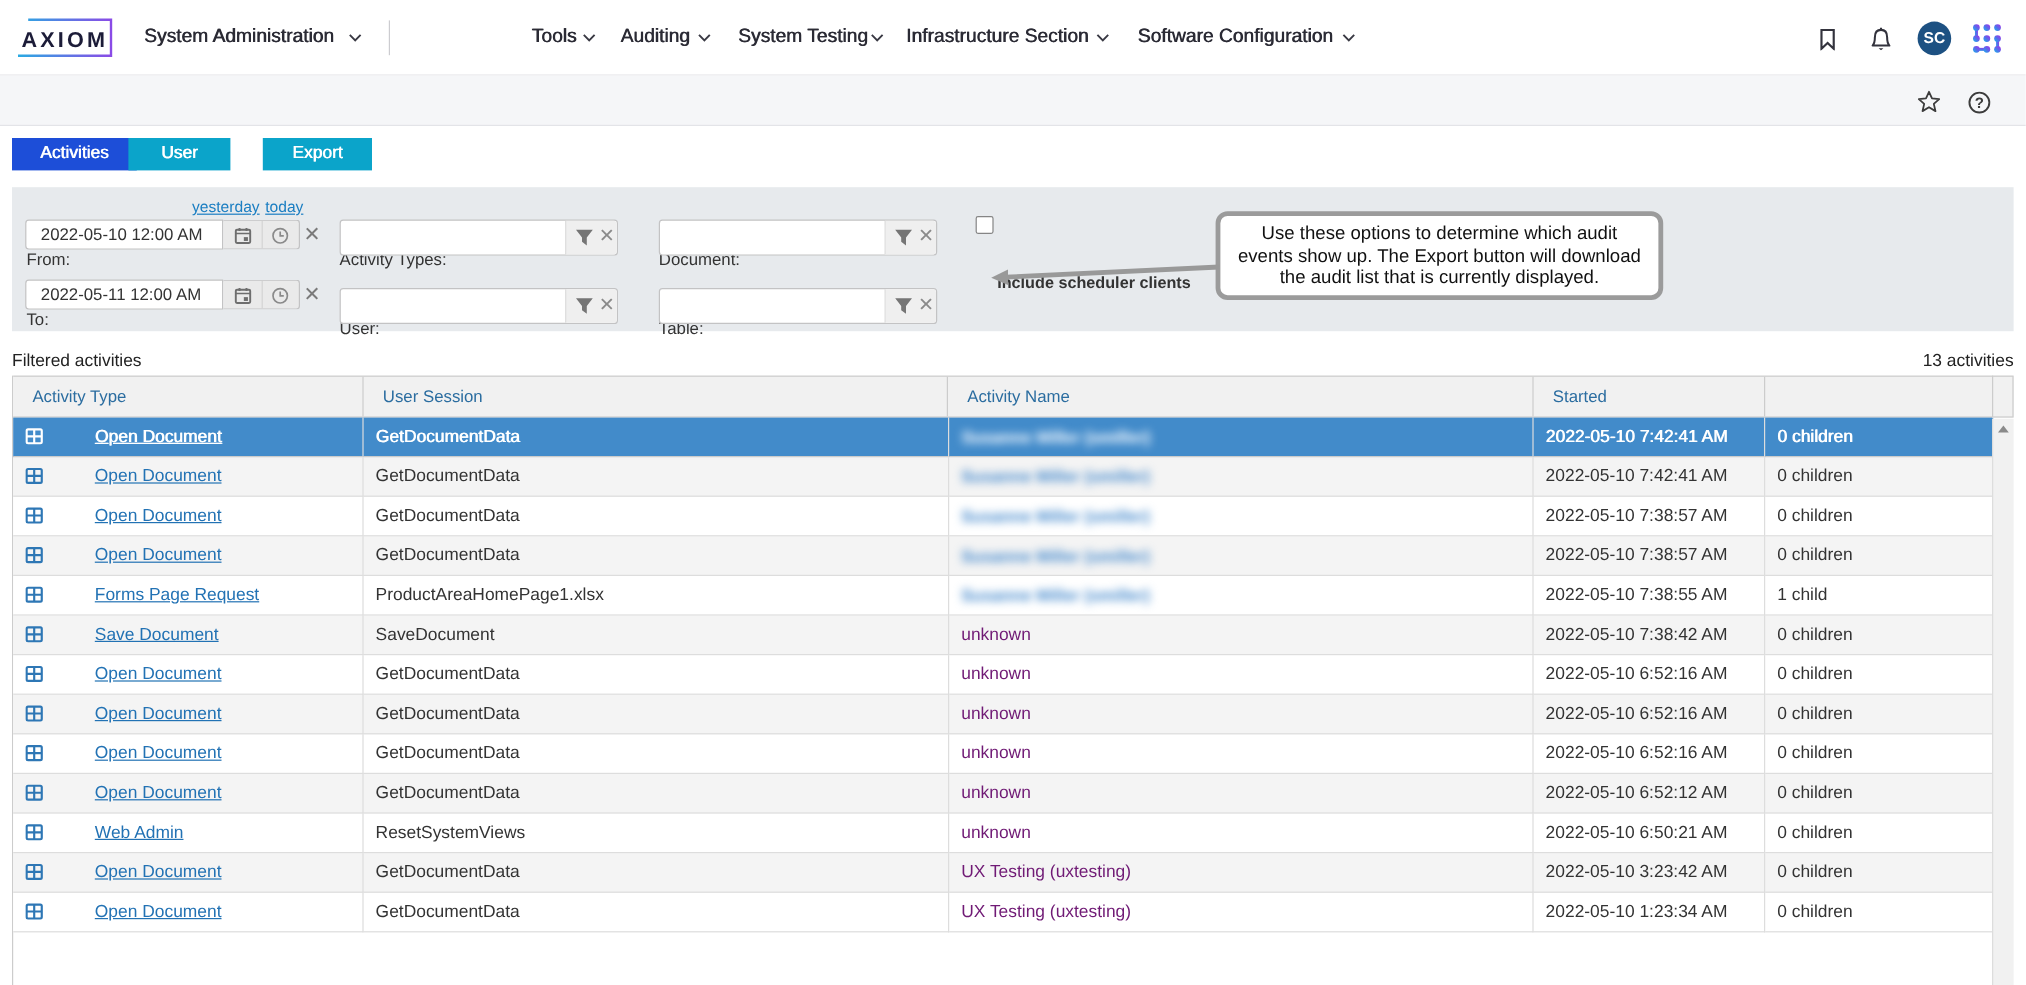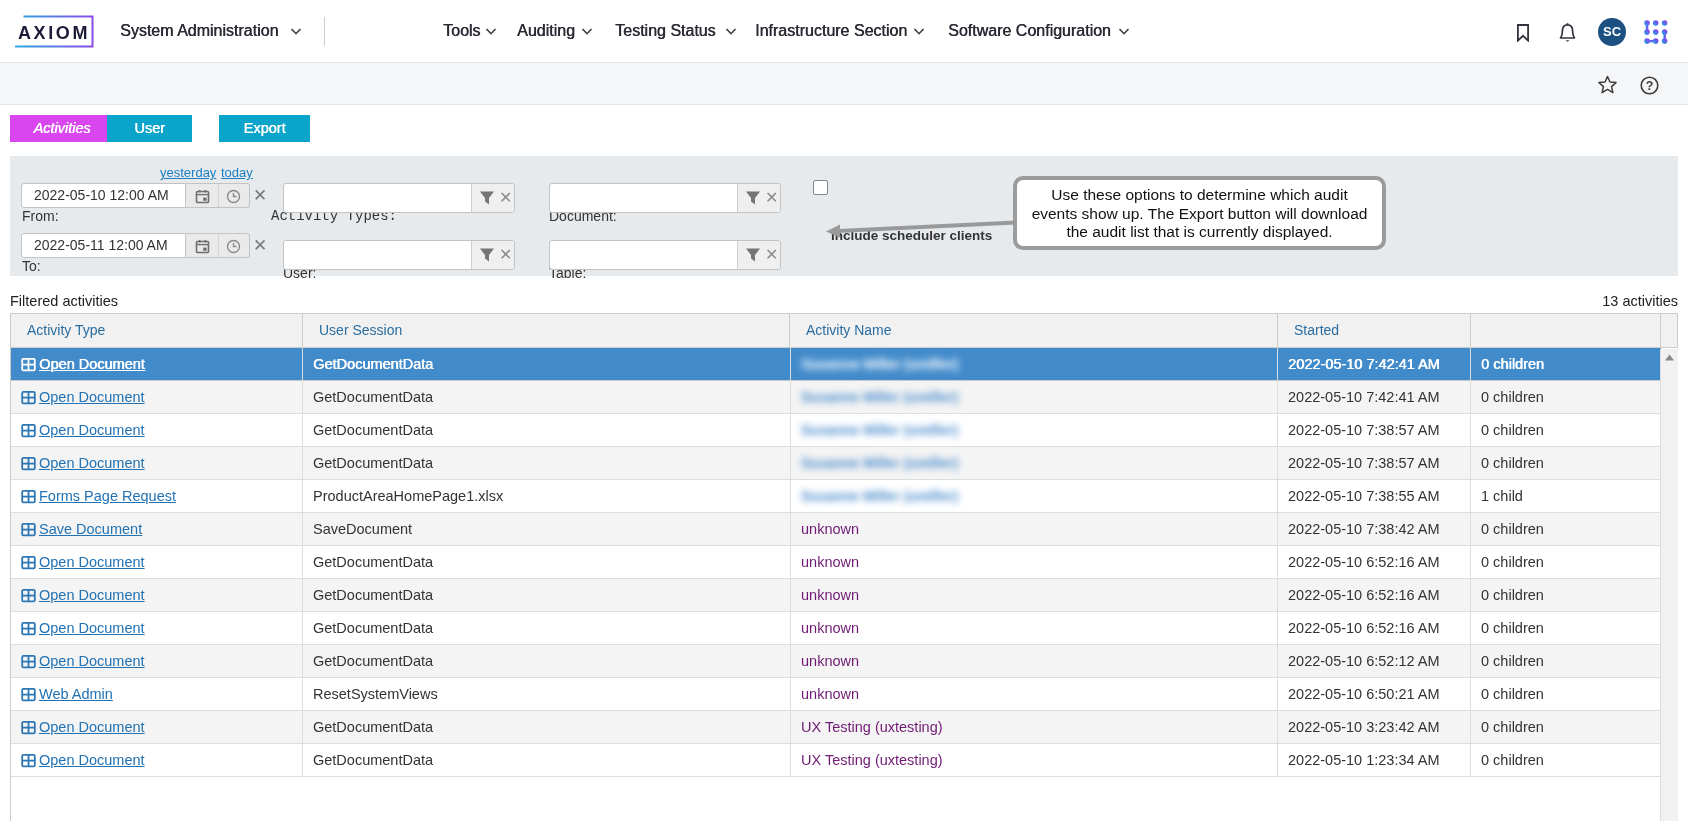--- a/index.html
+++ b/index.html
@@ -59,21 +59,21 @@
 #thead .c { border-right:1px solid #ccc;padding-left:16px; }
 .row .c { border-bottom:1px solid #ddd; }
 .row.sel .c { color:#fff; border-bottom:1px solid #ccc; }
 .c1 { width:292px; }
 .c2 { width:488px; }
 .c3 { width:487px; }
 .c4 { width:193px; }
 .c5 { width:190px; border-right:none; }
 #thead .c5 { border-right:1px solid #ccc; }
 .gicon { vertical-align:-2.5px; margin-right:3px; }
-.tlink { color:#2272b4; text-decoration:underline; }
+.tlink { color:#2272b4; text-decoration:underline;margin-left:40px; }
 .row.sel .tlink { color:#fff; }
 .slink { color:#701a75; }
 .blurred { color:#4388cc; filter:blur(3.6px); font-size:14px; font-weight:bold; }
 .blurred.bw { color:#cfe2f5; }
 #sbar { position:absolute; left:1660px; top:313px; width:18px; height:508px; }
 #sbarhead { position:absolute; left:0; top:0; width:18px; height:35px; background:#f1f1f1;
   border:1px solid #ccc; }
 #sbartrack { position:absolute; left:0; top:36px; width:18px; height:472px; background:#f1f1f1;
   border-left:1px solid #ddd; }
 </style>
@@ -98,21 +98,21 @@
     </svg>
   <span class="navitem" style="left:356px;margin-top:46px;">Dashboard</span>
   <span class="navitem" style="left:443px;">Tools</span>
   <svg style="position:absolute;left:485px;top:28px;" width="12" height="8" viewBox="0 0 12 8">
       <path d="M 1.5 1 L 6 5.7 L 10.5 1" fill="none" stroke="#3a3a44" stroke-width="1.6"></path>
     </svg>
   <span class="navitem" style="left:517px;">Auditing</span>
   <svg style="position:absolute;left:581px;top:28px;" width="12" height="8" viewBox="0 0 12 8">
       <path d="M 1.5 1 L 6 5.7 L 10.5 1" fill="none" stroke="#3a3a44" stroke-width="1.6"></path>
     </svg>
-  <span class="navitem" style="left:615px;">Testing Status</span>
+  <span class="navitem" style="left:615px;">System Testing</span>
   <svg style="position:absolute;left:725px;top:28px;" width="12" height="8" viewBox="0 0 12 8">
       <path d="M 1.5 1 L 6 5.7 L 10.5 1" fill="none" stroke="#3a3a44" stroke-width="1.6"></path>
     </svg>
   <span class="navitem" style="left:755px;">Infrastructure Section</span>
   <svg style="position:absolute;left:913px;top:28px;" width="12" height="8" viewBox="0 0 12 8">
       <path d="M 1.5 1 L 6 5.7 L 10.5 1" fill="none" stroke="#3a3a44" stroke-width="1.6"></path>
     </svg>
   <span class="navitem" style="left:948px;">Software Configuration</span>
   <svg style="position:absolute;left:1118px;top:28px;" width="12" height="8" viewBox="0 0 12 8">
       <path d="M 1.5 1 L 6 5.7 L 10.5 1" fill="none" stroke="#3a3a44" stroke-width="1.6"></path>
@@ -155,21 +155,21 @@
 <div id="toolbar">
   <svg style="position:absolute;left:1598px;top:12px;" width="19" height="19" viewBox="0 0 19 19">
     <path d="M 9.5 1.5 L 12 7 L 18 7.6 L 13.5 11.6 L 14.9 17.6 L 9.5 14.4 L 4.1 17.6 L 5.5 11.6 L 1 7.6 L 7 7 Z" fill="none" stroke="#3c3c3c" stroke-width="1.5" stroke-linejoin="round"></path>
   </svg>
   <svg style="position:absolute;left:1640px;top:13px;" width="19" height="19" viewBox="0 0 19 19">
     <circle cx="9.5" cy="9.5" r="8.3" fill="none" stroke="#3c3c3c" stroke-width="1.6"></circle>
     <text x="9.5" y="14" font-size="12.5" font-weight="bold" fill="#3c3c3c" text-anchor="middle">?</text>
   </svg>
 </div>
 
-<div class="tab" style="left:10px;width:104px;background:#d946ef;font-style:italic;">Activities</div>
+<div class="tab" style="left:10px;width:104px;background:#1d4ed8;">Activities</div>
 <div class="tab" style="left:107px;width:85px;background:#0ba4ca;">User Sessions</div>
 <div class="tab" style="left:219px;width:91px;background:#0ba4ca;">Export</div>
 
 <div id="panel">
   <div class="flabel" style="left:12px;top:8px;">From:</div>
   <span class="blink" style="left:150px;top:9px;">yesterday</span>
   <span class="blink" style="left:211px;top:9px;">today</span>
   <div class="dinput" style="left:11px;top:27px;">2022-05-10 12:00 AM</div>
   <div class="dbtns" style="left:176px;top:27px;">
       <span class="dsep"></span>
@@ -197,21 +197,21 @@
         <line x1="10.4" y1="1" x2="10.4" y2="3.6" stroke="#6e6e6e" stroke-width="1.6"></line>
         <rect x="8.2" y="8.6" width="3.4" height="3.2" fill="#6e6e6e"></rect>
       </svg>
       <svg style="position:absolute;left:40px;top:5px;" width="15" height="15" viewBox="0 0 15 15">
         <circle cx="7.5" cy="7.5" r="6" fill="none" stroke="#8a8a8a" stroke-width="1.4"></circle>
         <path d="M 7.5 4 V 7.5 H 10.5" fill="none" stroke="#8a8a8a" stroke-width="1.4"></path>
       </svg>
     </div>
   <span class="xmark" style="left:243px;top:83px;">✕</span>
 
-  <div class="flabel" style="left:261px;top:8px;font-family:Liberation Mono, monospace;">Activity Types:</div>
+  <div class="flabel" style="left:273px;top:8px;">Activity Types:</div>
   <div class="finput" style="left:273px;top:27px;">
       <div class="fbtns">
         <svg style="position:absolute;left:7px;top:6px;" width="16" height="16" viewBox="0 0 16 16">
           <path d="M 1 1.5 H 15 L 10 8 V 14.5 L 6 11.5 V 8 Z" fill="#757575"></path>
         </svg>
         <span style="position:absolute;left:27px;top:6px;font-size:16px;color:#8a8a8a;line-height:16px;">✕</span>
       </div>
     </div>
   <div class="flabel" style="left:273px;top:65px;">User:</div>
   <div class="finput" style="left:273px;top:84px;">

